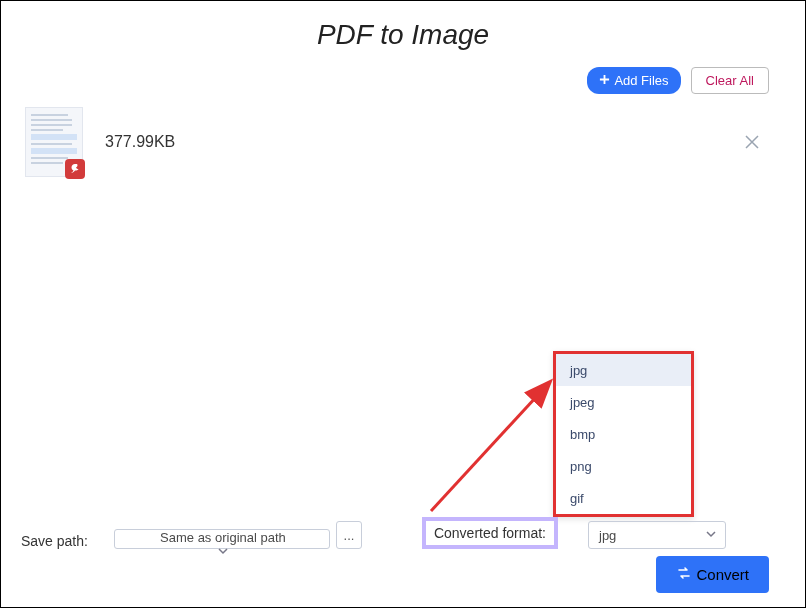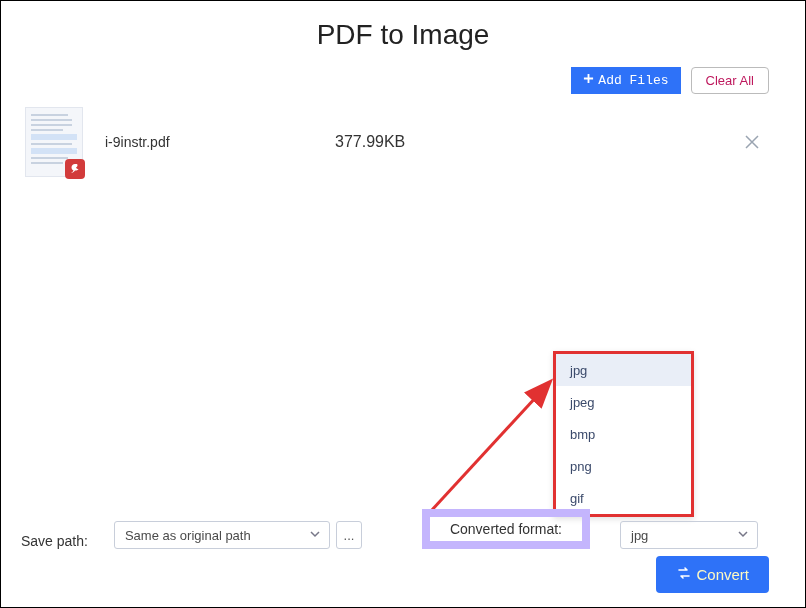--- a/index.html
+++ b/index.html
@@ -8,44 +8,44 @@
       width: 806px;
       height: 608px;
       background: #fff;
       position: relative;
       border: 1px solid #000;
     }
     .header {
       display: flex;
       justify-content: center;
       padding: 18px 0 6px 0;
+      font-style: italic;
     }
     .title {
       font-size: 28px;
       font-weight: 400;
       color: #222;
     }
     .toolbar {
       display: flex;
       justify-content: flex-end;
       gap: 10px;
       padding: 10px 36px 4px 0;
     }
     .btn-add {
       background: #2e72f8;
       color: #fff;
       border: none;
-      border-radius: 0;
+      border-radius: 12px;
       padding: 5px 12px;
       font-size: 13px;
       display: flex;
       align-items: center;
       gap: 4px;
       cursor: pointer;
-      font-family: Liberation Mono, monospace;
     }
     .btn-clear {
       background: #fff;
       color: #be185d;
       border: 1px solid #bbb;
       border-radius: 4px;
       padding: 5px 14px;
       font-size: 13px;
       cursor: pointer;
     }
@@ -117,47 +117,48 @@
       padding: 0 0 0 20px;
       font-size: 14px;
       color: #333;
     }
     .save-label { margin-right: 26px; }
     .path-select {
       display: flex;
       align-items: center;
       justify-content: space-between;
       width: 216px;
-      height: 28px;
+      height: 20px;
       border: 1px solid #c8ceda;
       border-radius: 3px;
       padding: 0 8px 0 10px;
       font-size: 13px;
       color: #4a4a4a;
       cursor: pointer;
+      flex-direction: column;
     }
     .chev { color: #778; }
     .browse-btn {
       width: 26px;
       height: 28px;
       border: 1px solid #c8ceda;
       border-radius: 3px;
       margin-left: 6px;
       background: #fff;
       display: flex;
       align-items: center;
       justify-content: center;
       font-size: 13px;
       cursor: pointer;
       color: #555;
     }
     .format-label {
       margin-left: 60px;
-      border: 8px solid #c4b5fd;
-      padding: 4px 20px;
+      border: 4px solid #c4b5fd;
+      padding: 4px 8px;
       color: #333;
     }
     .format-select {
       display: flex;
       align-items: center;
       justify-content: space-between;
       width: 138px;
       height: 28px;
       border: 1px solid #c8ceda;
       border-radius: 3px;
@@ -192,21 +193,21 @@
       top: 370px;
       pointer-events: none;
     }
     .convert-bar {
       position: absolute;
       bottom: 14px;
       right: 36px;
     }
     .btn-convert {
       background: #2e72f8;
-      color: #fef9c3;
+      color: #000000;
       border: none;
       border-radius: 4px;
       padding: 9px 20px;
       font-size: 15px;
       display: flex;
       align-items: center;
       gap: 4px;
       cursor: pointer;
     }
     .btn-convert svg { width: 16px; height: 16px; }
@@ -243,21 +244,20 @@
         <div class="thumb-line band"></div>
         <div class="thumb-line w80"></div>
         <div class="thumb-line w70"></div>
       </div>
       <div class="pdf-badge">
         <svg viewBox="0 0 24 24">
             <path fill="#fff" d="M12 2C8 2 5 5 5 9c0 3 2 5 4 6-1 2-3 4-5 5 3 0 6-2 8-5 3 0 6-1 7-3-2 0-4-1-5-3 2-1 3-3 3-5 0-1-1-2-2-2h-3z"></path>
           </svg>
       </div>
     </div>
-    <div class="filename">i-9instr.pdf</div>
     <div class="filesize">377.99KB</div>
     <div class="delete-x">
       <svg viewBox="0 0 16 16">
           <path d="M2 2l12 12M14 2L2 14" stroke="#9aa4b1" stroke-width="1.5"></path>
         </svg>
     </div>
   </div>
 </div>
 
 <div class="dropdown-pop">

